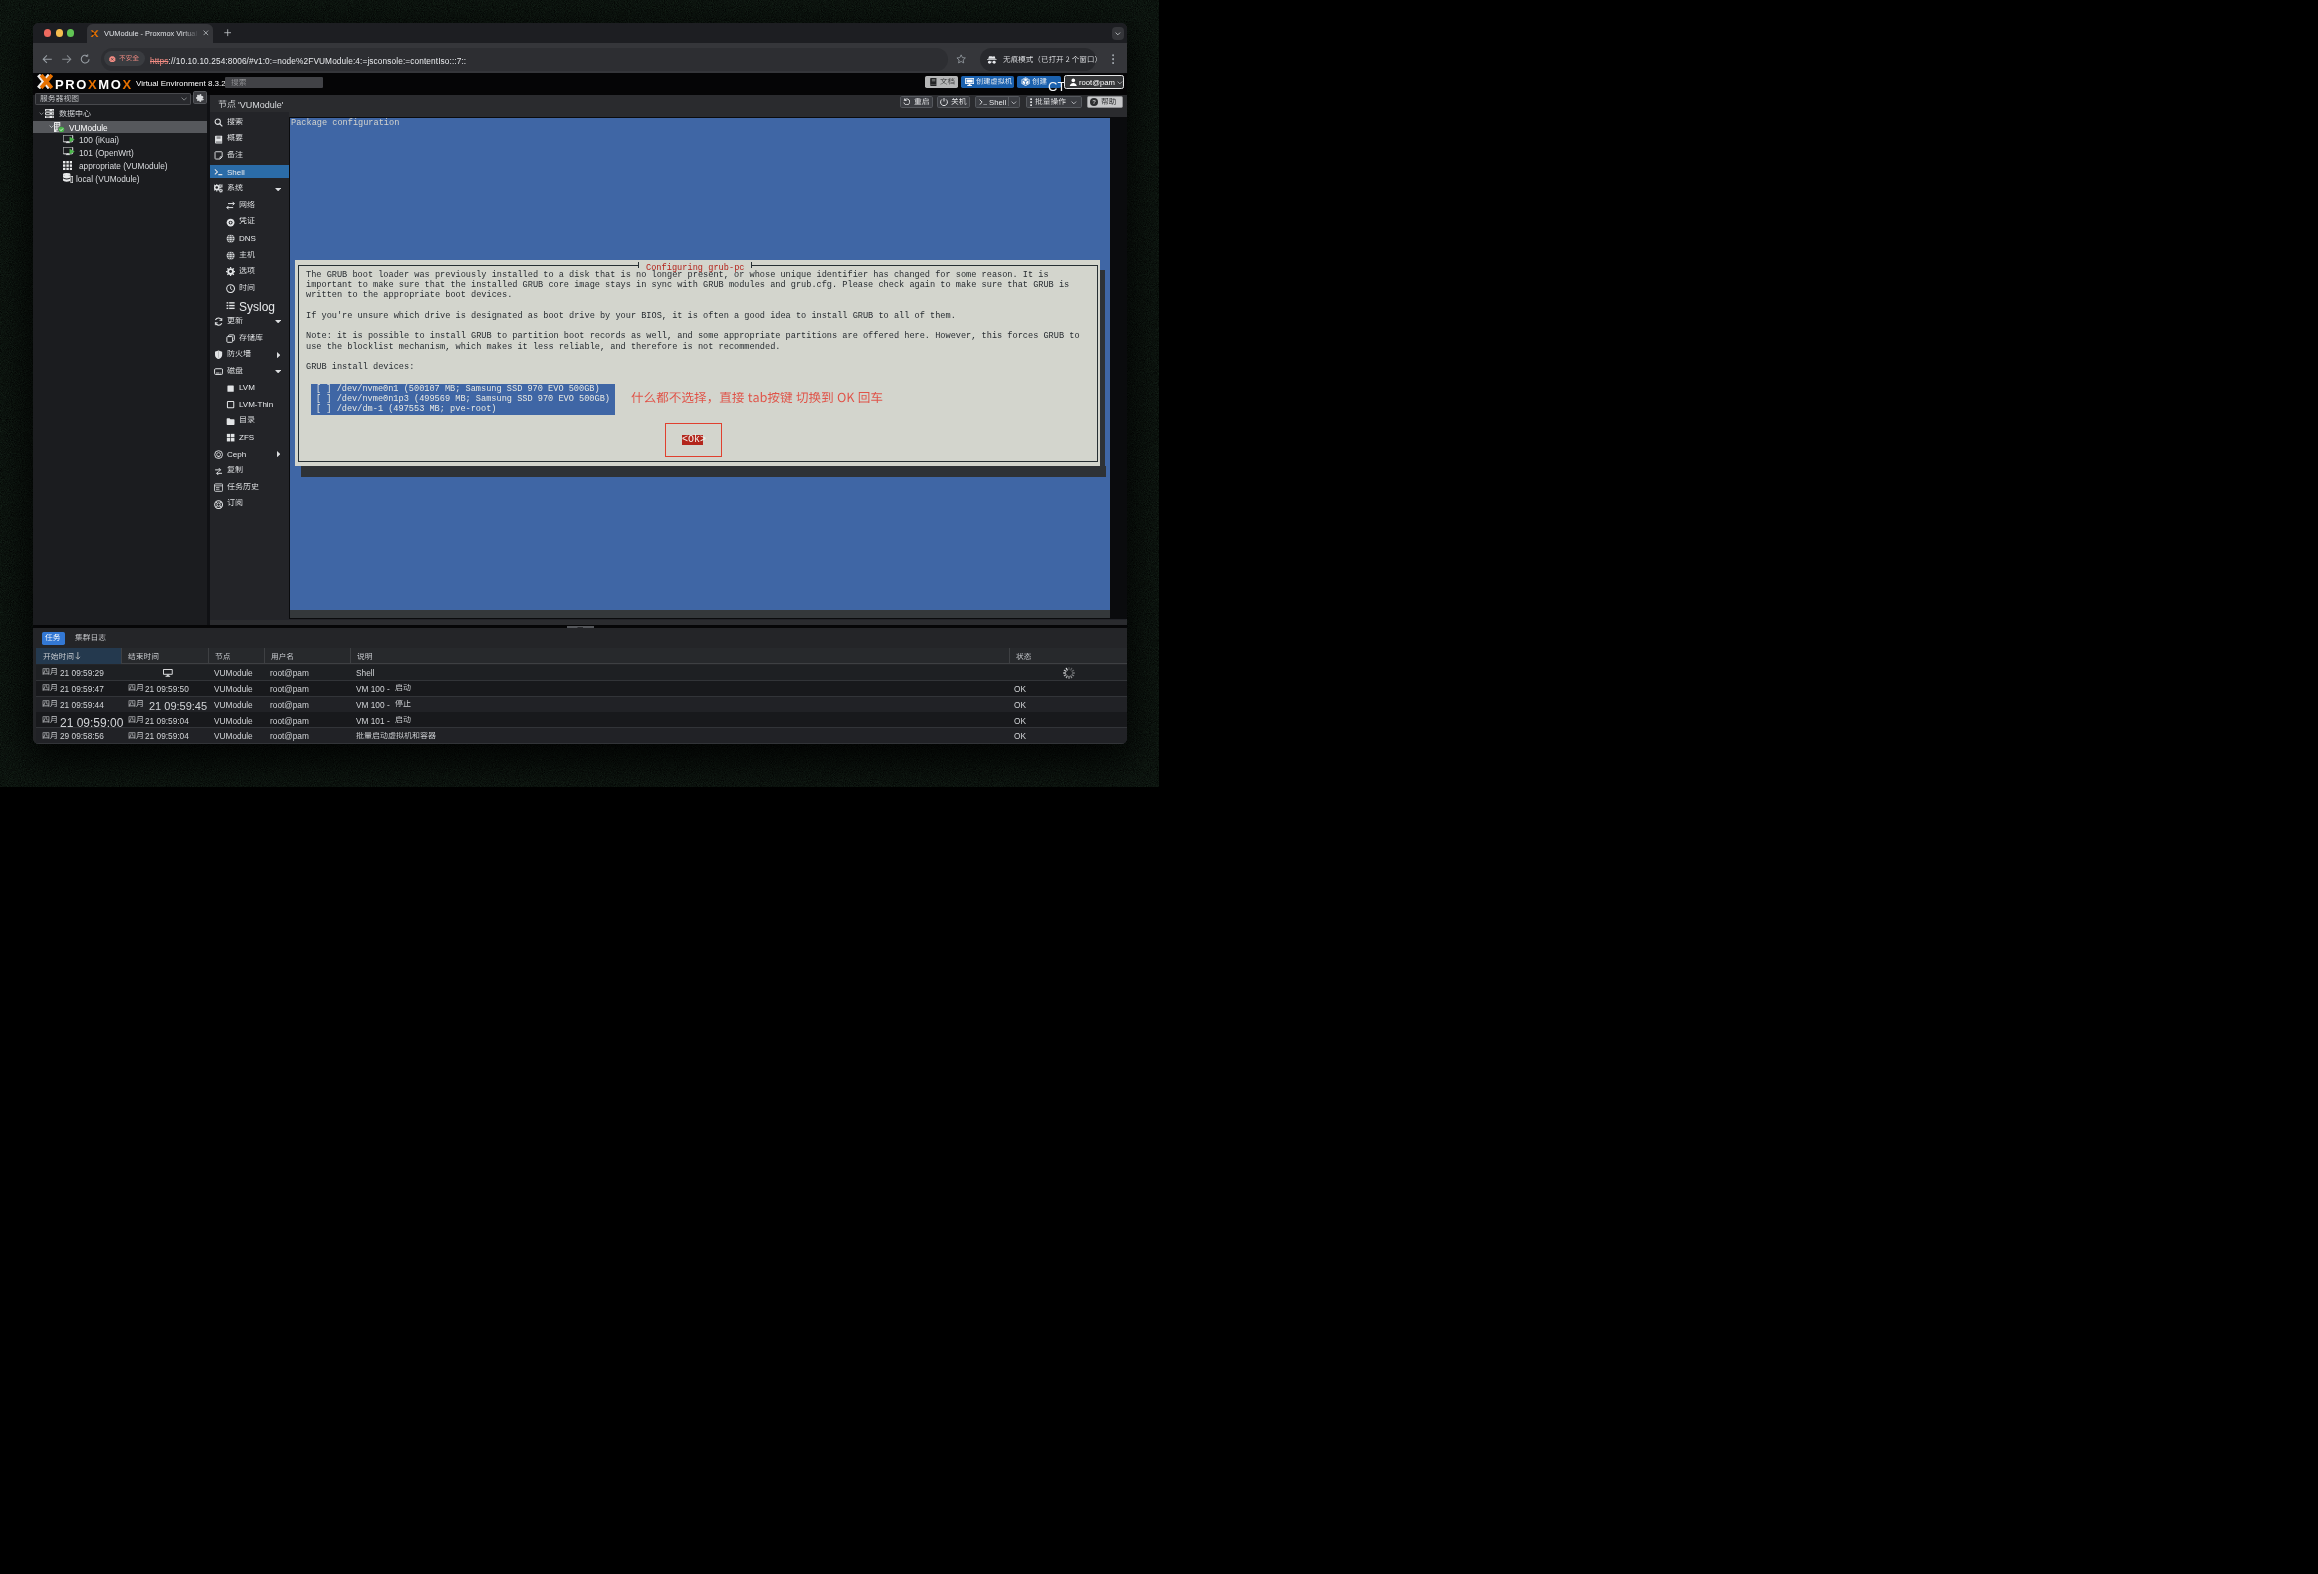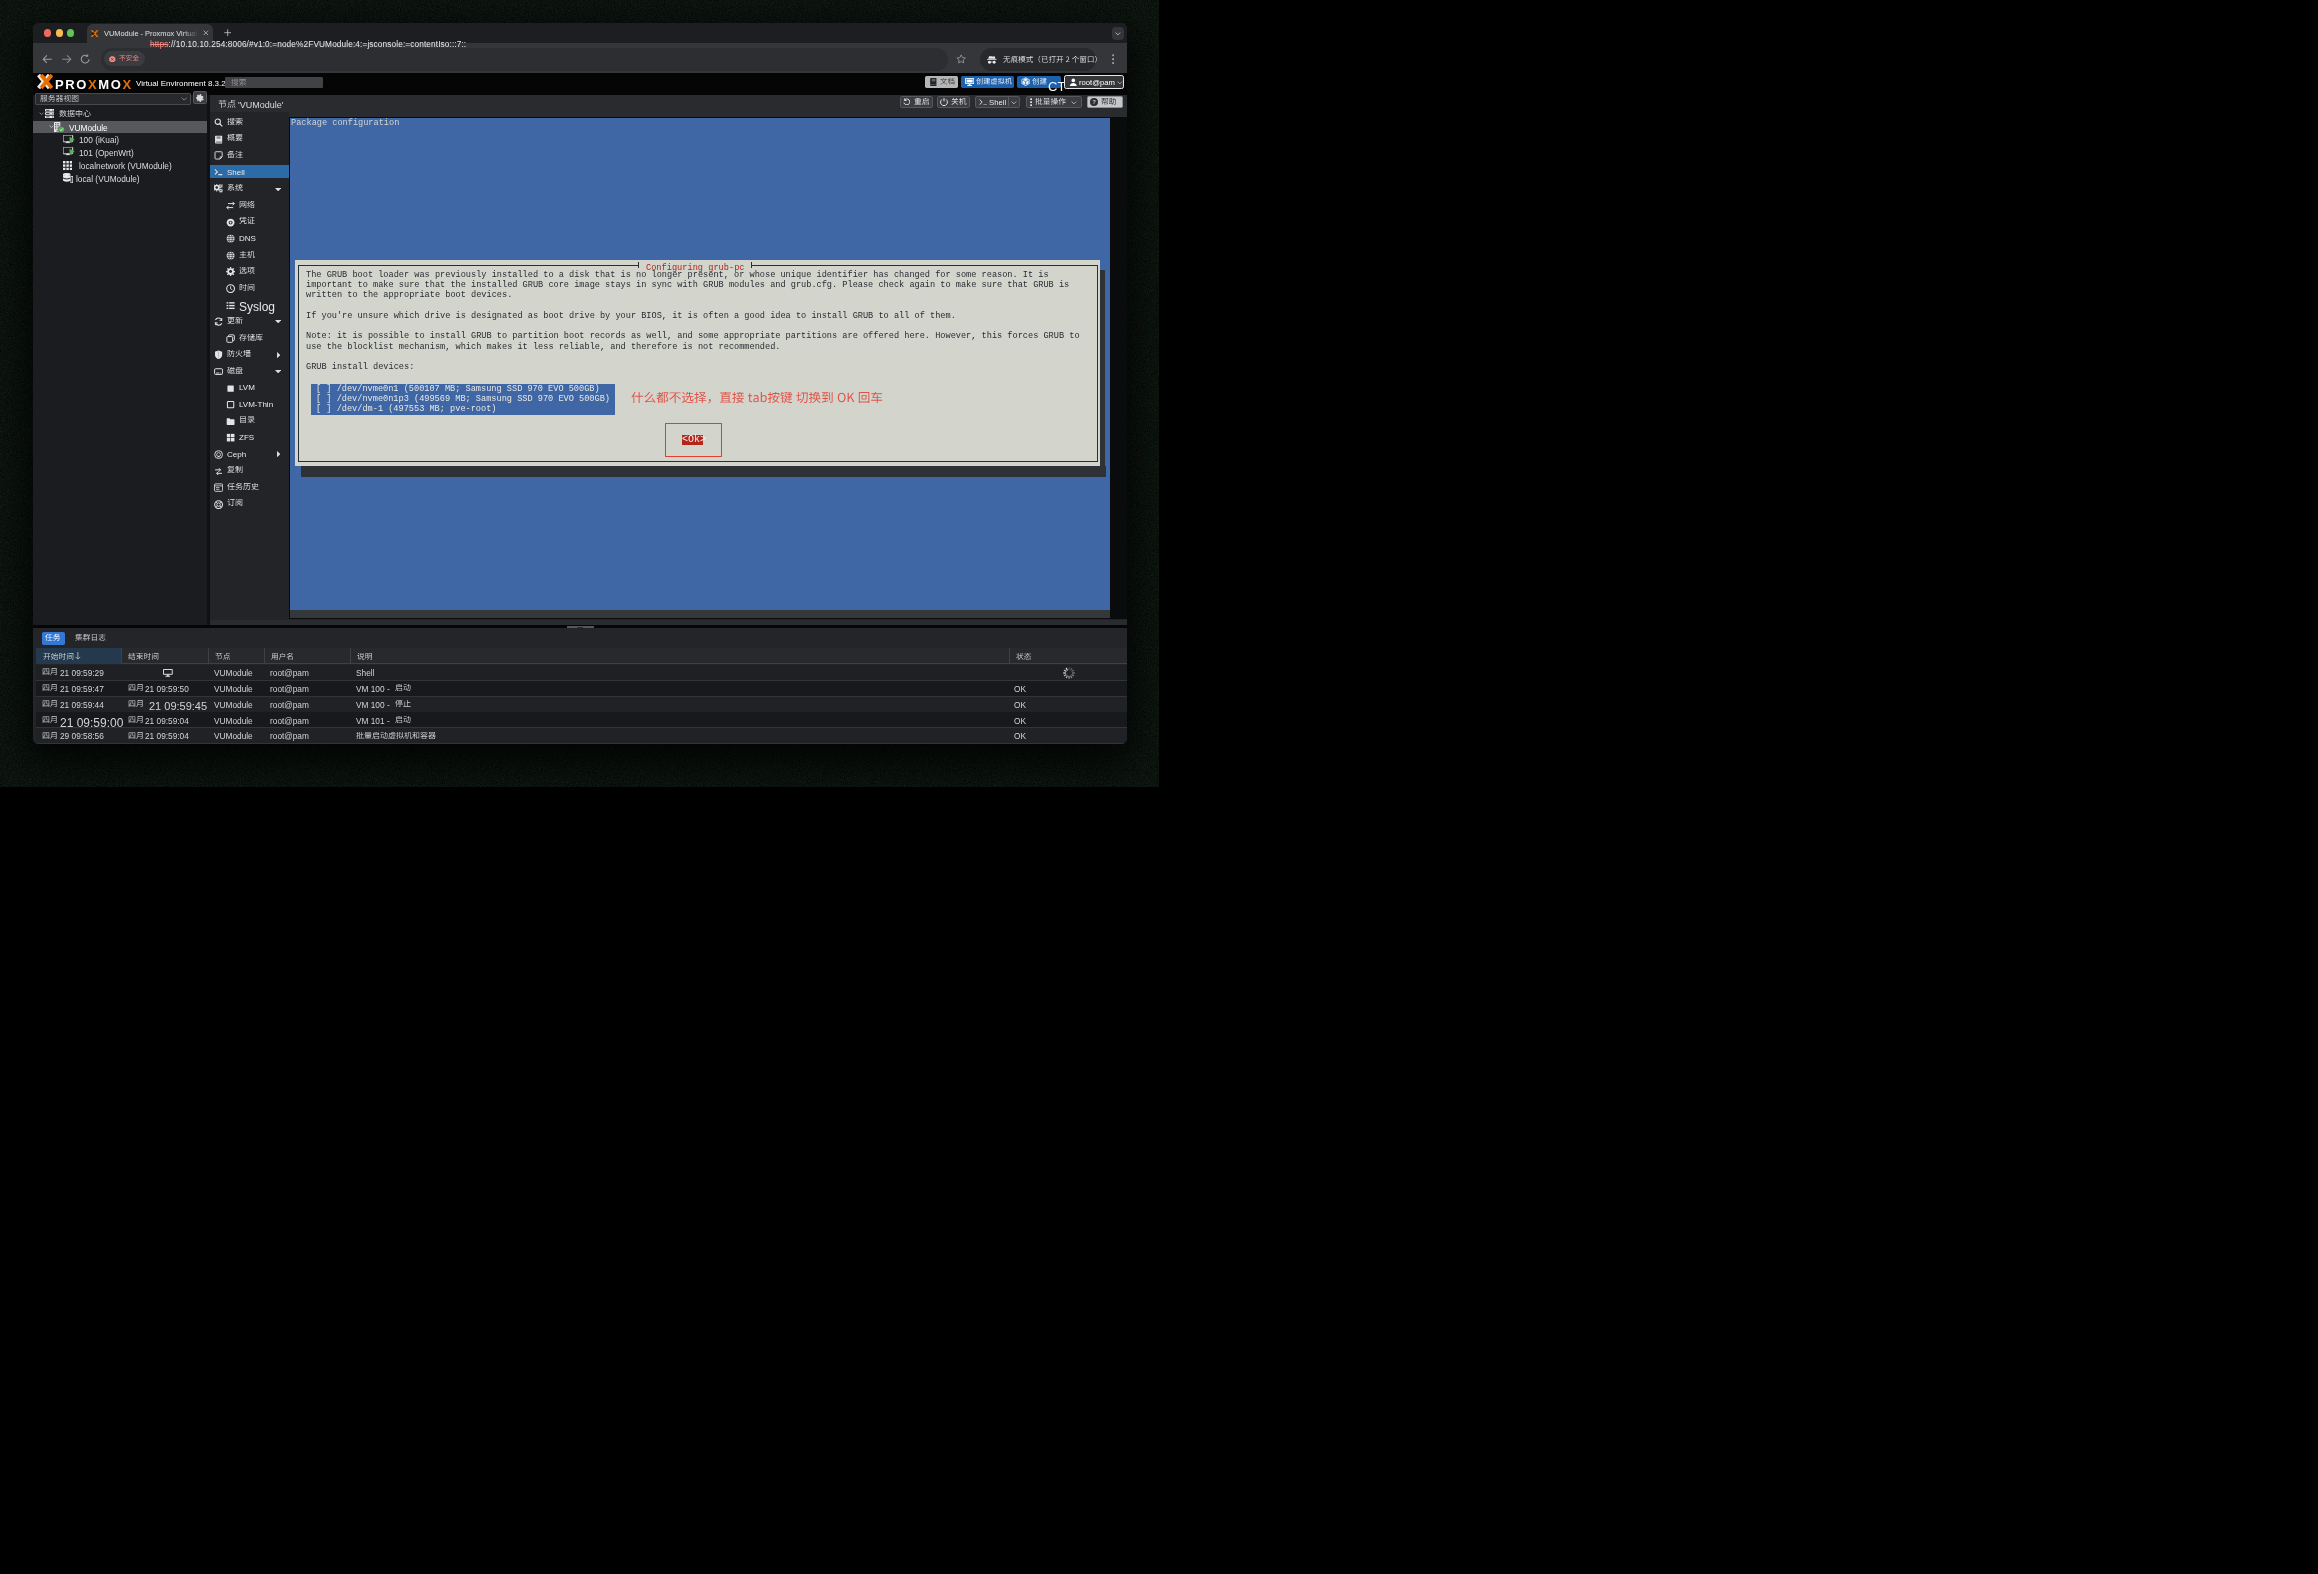--- a/index.html
+++ b/index.html
@@ -53,21 +53,21 @@
 <div class="abs" style="left:71px;top:28px;width:41px;height:15px;border-radius:7.4px;background:#3a3c40"></div>
 <svg class="abs" style="left:76px;top:33px" width="6.6" height="6.6" viewBox="0 0 14 14">
       <path d="M4.4 0.5h5.2L13.5 4.4v5.2L9.6 13.5H4.4L0.5 9.6V4.4z" fill="#f28b82"></path>
       <path d="M4.5 4.5l5 5M9.5 4.5l-5 5" stroke="#3a3c40" stroke-width="1.4"></path>
     </svg>
 <svg style="display:block;width:20px;height:6.8px;position:absolute;top:32px;left:86px;" viewBox="0 0 3000 1000" preserveAspectRatio="none" fill="#f28b82">
       <path transform="translate(0,800) scale(1,-1)" d="M559 478C678 398 828 280 899 203L960 261C885 338 733 450 615 526ZM69 770V693H514C415 522 243 353 44 255C60 238 83 208 95 189C234 262 358 365 459 481V-78H540V584C566 619 589 656 610 693H931V770Z"></path>
       <path transform="translate(1000,800) scale(1,-1)" d="M414 823C430 793 447 756 461 725H93V522H168V654H829V522H908V725H549C534 758 510 806 491 842ZM656 378C625 297 581 232 524 178C452 207 379 233 310 256C335 292 362 334 389 378ZM299 378C263 320 225 266 193 223C276 195 367 162 456 125C359 60 234 18 82 -9C98 -25 121 -59 130 -77C293 -42 429 10 536 91C662 36 778 -23 852 -73L914 -8C837 41 723 96 599 148C660 209 707 285 742 378H935V449H430C457 499 482 549 502 596L421 612C401 561 372 505 341 449H69V378Z"></path>
       <path transform="translate(2000,800) scale(1,-1)" d="M493 851C392 692 209 545 26 462C45 446 67 421 78 401C118 421 158 444 197 469V404H461V248H203V181H461V16H76V-52H929V16H539V181H809V248H539V404H809V470C847 444 885 420 925 397C936 419 958 445 977 460C814 546 666 650 542 794L559 820ZM200 471C313 544 418 637 500 739C595 630 696 546 807 471Z"></path>
     </svg>
-    <div class="abs" style="left:117px;top:16px;height:10.3px;font-size:8.3px;line-height:10.3px;letter-spacing:0.1px;color:#e8eaed;white-space:nowrap"><span style="color:#f28b82;text-decoration:line-through">https</span>://10.10.10.254:8006/#v1:0:=node%2FVUModule:4:=jsconsole:=contentIso:::7::</div>
+    <div class="abs" style="left:117px;top:33px;height:10.3px;font-size:8.3px;line-height:10.3px;letter-spacing:0.1px;color:#e8eaed;white-space:nowrap"><span style="color:#f28b82;text-decoration:line-through">https</span>://10.10.10.254:8006/#v1:0:=node%2FVUModule:4:=jsconsole:=contentIso:::7::</div>
 <svg class="abs" style="left:923px;top:31.5px" width="10.3" height="10.3" viewBox="0 0 18 18" fill="none" stroke="#9aa0a6" stroke-width="1.4">
       <path d="M9 1.5l2.2 4.8 5.2.6-3.9 3.6 1 5.1L9 13l-4.5 2.6 1-5.1L1.6 6.9l5.2-.6z" stroke-linejoin="round"></path>
     </svg>
 <div class="abs" style="left:947px;top:25.5px;width:116px;height:23px;border-radius:11.5px;background:#28292d"></div>
 <svg class="abs" style="left:954px;top:33px" width="9.7" height="8.6" viewBox="0 0 17 15" fill="#e8eaed">
       <path d="M3.5 0.8 2 5h13L13.5 0.8c-.2-.5-.7-.6-1.2-.4l-1.6.6c-.4.1-.9.1-1.3 0L7.6.3C7.2.2 6.7.2 6.3.4L4.7.4C4.2.2 3.7.3 3.5.8z"></path>
       <rect x="0" y="5.6" width="17" height="1.5" rx=".7"></rect>
       <circle cx="4.4" cy="11" r="2.6"></circle>
       <circle cx="12.6" cy="11" r="2.6"></circle>
       <path d="M7 10.7c.9-.8 2.1-.8 3 0" stroke="#e8eaed" stroke-width="1.2" fill="none"></path>
@@ -234,21 +234,21 @@
         <rect x="5.9" y="0" width="4.2" height="4.2"></rect>
         <rect x="11.8" y="0" width="4.2" height="4.2"></rect>
         <rect x="0" y="5.9" width="4.2" height="4.2"></rect>
         <rect x="5.9" y="5.9" width="4.2" height="4.2"></rect>
         <rect x="11.8" y="5.9" width="4.2" height="4.2"></rect>
         <rect x="0" y="11.8" width="4.2" height="4.2"></rect>
         <rect x="5.9" y="11.8" width="4.2" height="4.2"></rect>
         <rect x="11.8" y="11.8" width="4.2" height="4.2"></rect>
       </g>
     </svg>
-<div class="abs" style="left:46px;top:138px;color:#dadcdf;font-size:8.3px">localnetwork (VUModule)</div>
+<div class="abs" style="left:46px;top:138px;color:#dadcdf;font-size:8.3px">appropriate (VUModule)</div>
     <svg class="abs" style="left:30px;top:150px" width="9.7" height="10.3" viewBox="0 0 17 18" fill="#e8e9ea">
       <ellipse cx="6.5" cy="2.6" rx="6.5" ry="2.6"></ellipse>
       <path d="M0 2.6v4.2c0 1.4 2.9 2.6 6.5 2.6s6.5-1.2 6.5-2.6V2.6c0 1.4-2.9 2.6-6.5 2.6S0 4 0 2.6z"></path>
       <path d="M0 7.4v4.2c0 1.4 2.9 2.6 6.5 2.6s6.5-1.2 6.5-2.6V7.4c0 1.4-2.9 2.6-6.5 2.6S0 8.8 0 7.4z" transform="translate(0,1.2)"></path>
       <rect x="13.8" y="6" width="3.2" height="11" fill="none" stroke="#e8e9ea" stroke-width="1.3"></rect>
     </svg>
 <div class="abs" style="left:43px;top:151px;color:#dadcdf;font-size:8.3px">local (VUModule)</div>
     <div class="abs" style="left:174px;top:72px;width:2.9px;height:530px;background:#101114"></div>
     <div class="abs" style="left:177px;top:72px;width:917px;height:22.6px;background:#2a2b2e"></div>
     <svg style="display:block;width:18px;height:9px;position:absolute;top:77px;left:185px;" viewBox="0 0 2000 1000" preserveAspectRatio="none" fill="#d9dbde">

